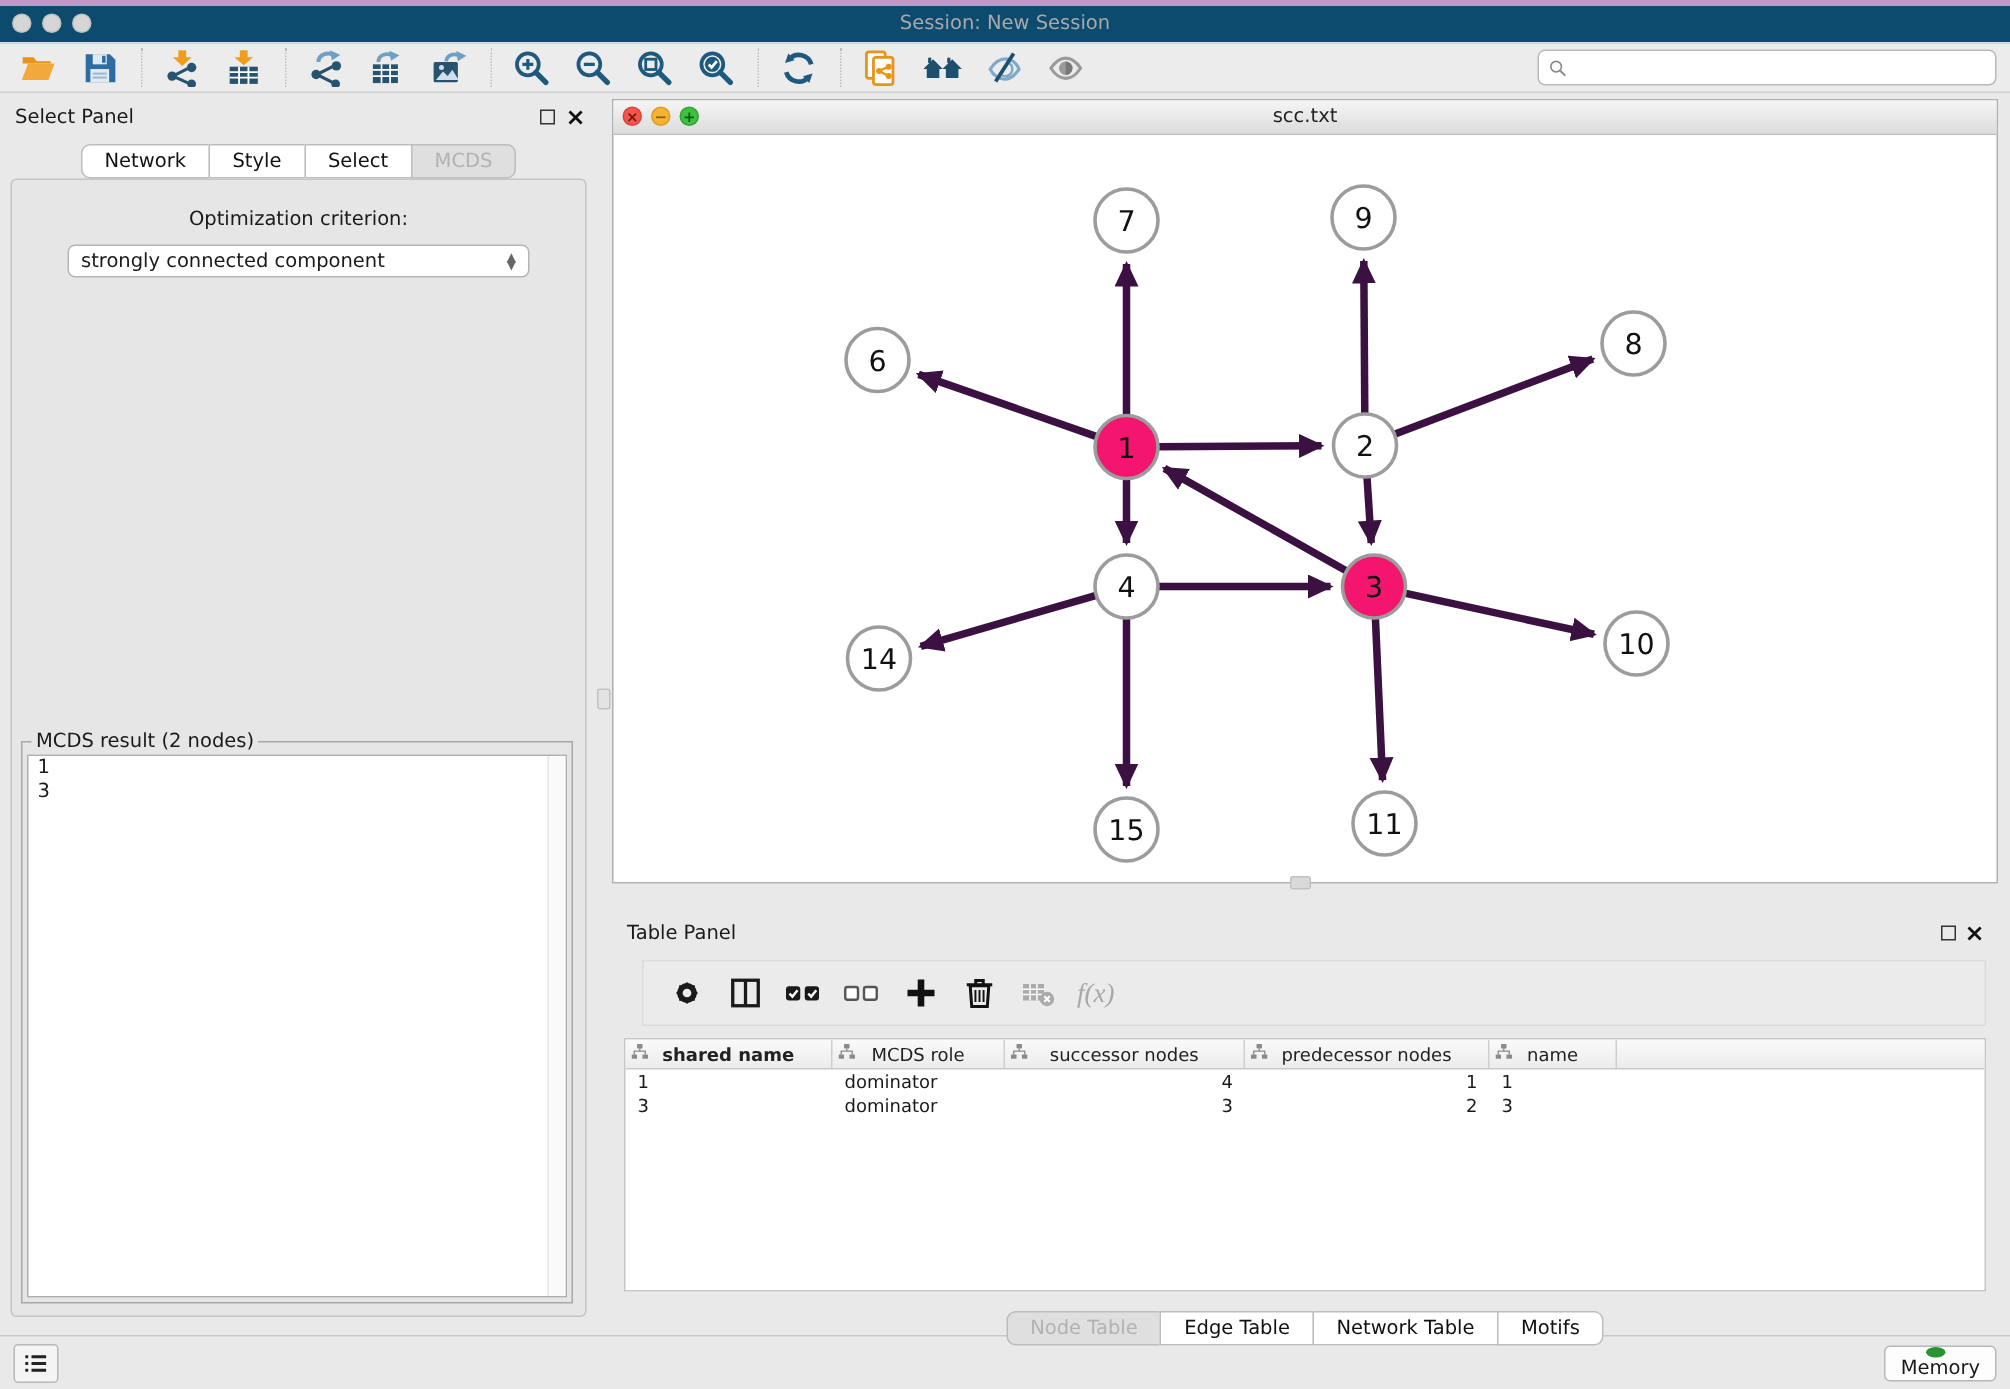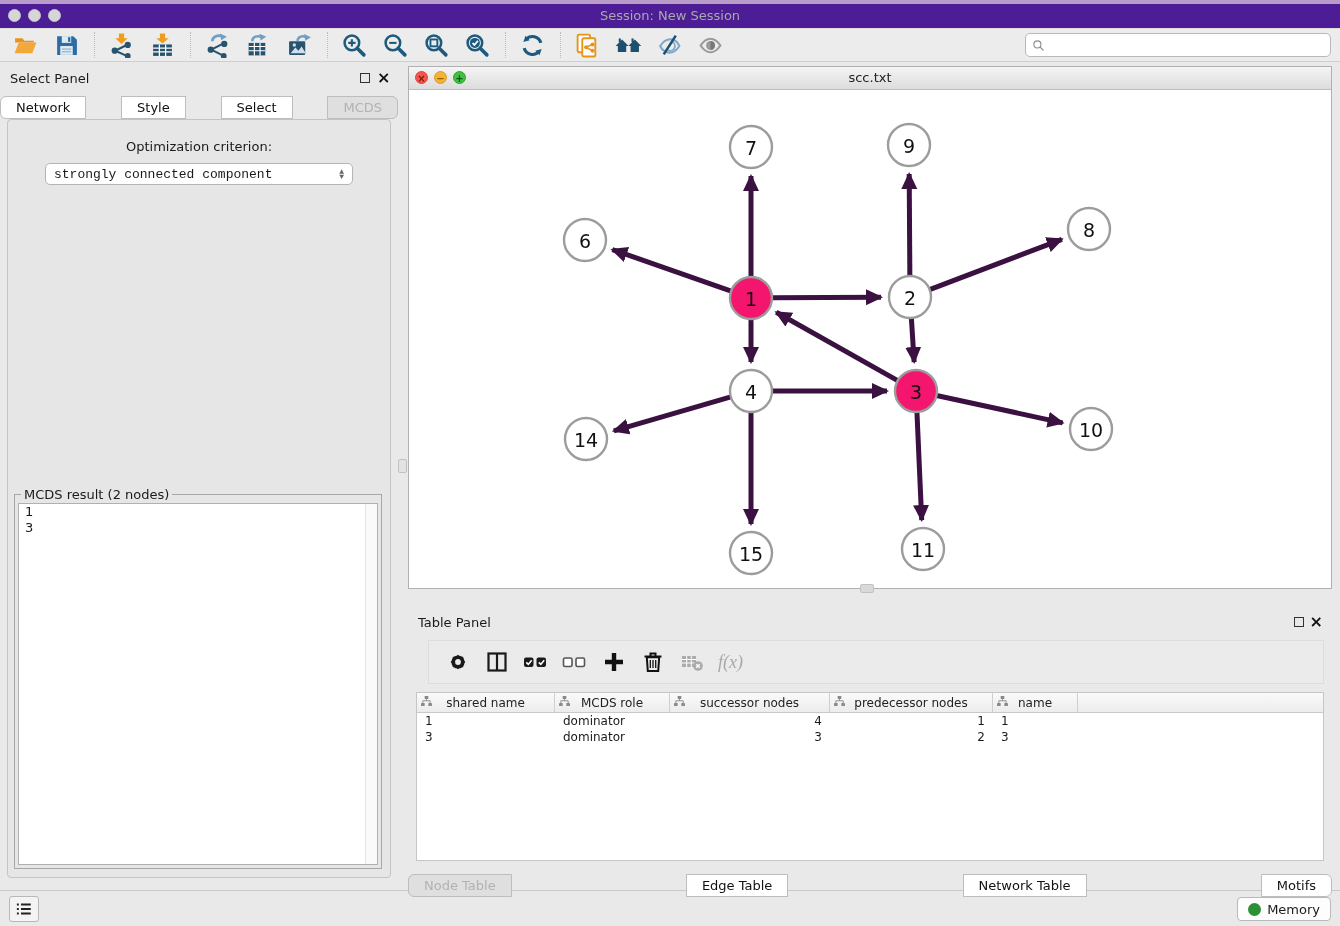--- a/index.html
+++ b/index.html
@@ -1,48 +1,48 @@
 <!DOCTYPE html>
 <html><head>
 <meta charset="utf-8">
 <style>
   html,body{margin:0;padding:0;}
   .app{position:relative;width:1340px;height:926px;background:#e9e9e9;overflow:hidden;
        font-family:"DejaVu Sans","Liberation Sans",sans-serif;color:#1a1a1a;-webkit-font-smoothing:antialiased;}
   
   .accent{position:absolute;left:0;top:0;width:100%;height:4px;background:#b99bca;}
-  .titlebar{position:absolute;left:0;top:4px;width:100%;height:24px;background:#4c1d95;border-bottom:1px solid #dedede;}
+  .titlebar{position:absolute;left:0;top:4px;width:100%;height:24px;background:#0c4a6e;border-bottom:1px solid #dedede;}
   .tl-dots{position:absolute;left:8px;top:5px;display:flex;gap:7px;}
   .tl-dot{width:13px;height:13px;border-radius:50%;background:#d6d6d6;border:1px solid #c2c2c2;box-sizing:border-box;}
   .tb-title{position:absolute;left:0;right:0;top:4px;text-align:center;font-size:13px;color:#a9a9a9;}
   
   .toolbar{position:absolute;left:0;top:29px;width:100%;height:33px;background:#ececec;border-bottom:1px solid #cfcfcf;
            display:flex;align-items:center;padding-left:10px;box-sizing:border-box;}
   .tb-icon{width:30px;height:30px;display:flex;align-items:center;justify-content:center;margin-right:11px;}
   .tb-icon svg{width:25px;height:25px;}
   .tb-sep{width:1px;height:26px;margin:0 10px 0 2px;border-left:1px dotted #bdbdbd;}
   .search-box{margin-left:auto;margin-right:9px;width:292px;height:22px;background:#fff;border:1px solid #b9b9b9;
               border-radius:5px;display:flex;align-items:center;padding:0 6px;}
   .search-box svg{width:13px;height:13px;margin-right:4px;flex:none;}
   .search-box input{border:none;outline:none;flex:1;font-size:13px;background:transparent;font-family:inherit;}
   
   .control-panel{position:absolute;left:0;top:62px;width:398px;height:824px;}
   .panel-header{position:absolute;left:10px;top:9px;font-size:13px;color:#1a1a1a;}
   .win-float{position:absolute;width:10px;height:10px;border:1.6px solid #333;box-sizing:border-box;}
   .win-close{position:absolute;font-size:16px;font-weight:bold;color:#111;line-height:12px;}
-  .tabs-row{display:flex;justify-content:space-between;position:relative;z-index:3;}
+  .tabs-row{display:flex;justify-content:center;position:relative;z-index:3;}
   .cp-tabs{position:absolute;left:0;right:0;top:34px;}
   .tab{background:#fff;border:1px solid #bdbdbd;margin-left:-1px;padding:3px 15px;font-size:13px;color:#111;}
   .tab:first-child{border-radius:6px 0 0 6px;margin-left:0;}
   .tab:last-child{border-radius:0 6px 6px 0;}
   .tab.active{background:#dfdfdf;color:#b2b2b2;}
   .cp-content{position:absolute;left:7px;right:7px;top:57px;bottom:8px;background:#e6e6e6;border:1px solid #c4c4c4;border-radius:4px;}
   .opt-label{margin-top:19px;text-align:center;font-size:13px;}
   .dropdown{margin:9px auto 0;width:308px;height:22px;background:#fff;border:1px solid #b5b5b5;border-radius:5px;
-            display:flex;align-items:center;padding:0 8px;box-sizing:border-box;font-size:13px;font-family:Liberation Mono, monospace;}
+            display:flex;align-items:center;padding:0 8px;box-sizing:border-box;font-size:13px;}
   .dd-value{flex:1;}
   .dd-chevrons{display:flex;flex-direction:column;align-items:center;line-height:5px;font-size:8px;color:#666;}
   .btn-row{display:flex;justify-content:center;gap:14px;margin-top:11px;}
   .btn{background:#fff;border:1px solid #b5b5b5;border-radius:5px;padding:3px 14px;font-size:13px;}
   .mcds-box{position:absolute;left:6px;right:8px;top:374px;bottom:8px;border:1px solid #a8a8a8;}
   .mcds-legend{position:absolute;left:6px;top:-8px;background:#e6e6e6;padding:0 3px;font-size:13px;}
   .mcds-white{position:absolute;left:3px;right:3px;top:8px;bottom:3px;background:#fff;border:1px solid #b0b0b0;overflow:hidden;}
   .mcds-line{font-size:13px;line-height:16px;padding-left:6px;}
   .mcds-scroll{position:absolute;right:0;top:0;bottom:0;width:11px;background:#fafafa;border-left:1px solid #e4e4e4;}
   
@@ -71,21 +71,21 @@
       font-size:12px;color:#222;box-sizing:border-box;flex:none;}
   .sort-ic{position:absolute;left:4px;top:3px;}
   .tr{display:flex;height:16px;align-items:center;}
   .td{font-size:12px;box-sizing:border-box;padding:0 8px;flex:none;}
   .bottom-tabs{position:absolute;left:0;right:0;top:262px;}
   
   .statusbar{position:absolute;left:0;top:890px;width:100%;height:36px;background:#e9e9e9;border-top:1px solid #c9c9c9;box-sizing:border-box;}
   .list-btn{position:absolute;left:9px;top:5px;width:30px;height:26px;background:#f4f4f4;border:1px solid #b8b8b8;border-radius:3px;
             display:flex;align-items:center;justify-content:center;box-sizing:border-box;}
   .memory-btn{position:absolute;right:9px;top:6px;height:24px;background:#fdfdfd;border:1px solid #b8b8b8;border-radius:4px;
-              display:flex;align-items:center;padding:0 10px;font-size:13px;box-sizing:border-box;}
+              display:flex;align-items:center;padding:0 10px;font-size:13px;box-sizing:border-box;flex-direction:column;}
   .mem-dot{width:13px;height:13px;border-radius:50%;background:#2a9135;margin-right:6px;}
 </style>
 </head>
 <body>
 
 <div class="app">
   <div class="accent"></div>
 
   <div class="titlebar">
     <div class="tl-dots">
@@ -418,21 +418,21 @@
             </g>
             <circle cx="18" cy="16" r="4.8" fill="#ababab"></circle>
             <path d="M16.2 14.2l3.6 3.6M19.8 14.2l-3.6 3.6" stroke="#fff" stroke-width="1.4"></path>
           </svg>
         </div>
       <div class="fx-label">f(x)</div>
     </div>
 
     <div class="tp-table">
       <div class="t-head" id="table-head">
-          <div class="th" style="width: 138px;">
+          <div class="th" style="width: 138px; font-weight: bold;">
             <span class="sort-ic"><svg width="11" height="11" viewBox="0 0 12 12">
                 <rect x="4" y="0" width="4" height="3.2" rx="0.5" fill="#8a8a8a"></rect>
                 <rect x="0" y="7.6" width="4" height="3.2" rx="0.5" fill="#8a8a8a"></rect>
                 <rect x="8" y="7.6" width="4" height="3.2" rx="0.5" fill="#8a8a8a"></rect>
                 <path d="M6 3.2v2M2 7.6V5.2h8v2.4" stroke="#8a8a8a" stroke-width="1" fill="none"></path>
               </svg></span>
             <span class="th-label">shared name</span>
           </div>
           <div class="th" style="width: 115px;">
             <span class="sort-ic"><svg width="11" height="11" viewBox="0 0 12 12">

